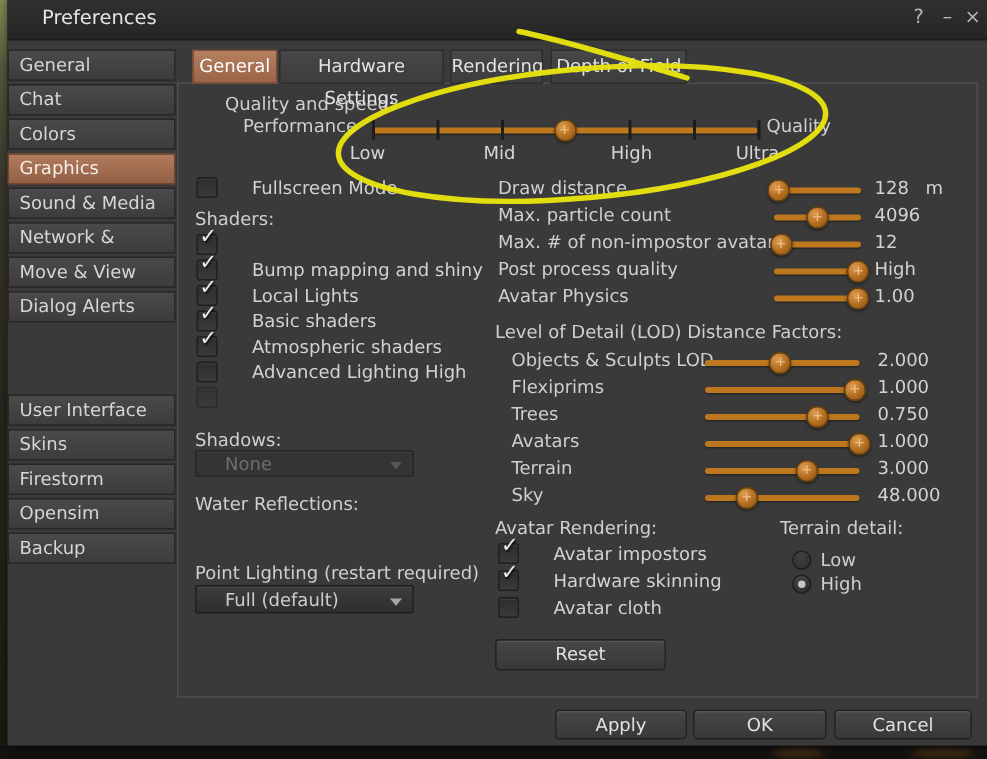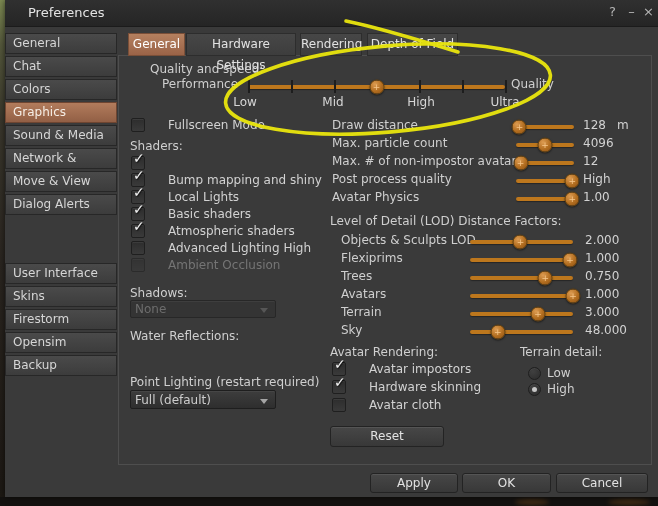--- a/index.html
+++ b/index.html
@@ -61,21 +61,21 @@
 
   .radio{position:absolute;width:11px;height:11px;border-radius:50%;cursor:pointer;z-index:2;
        background:radial-gradient(circle at 35% 30%,#404040,#2b2b2b);border:1px solid #1e1e1e;
        box-shadow:inset 0 1px 0 rgba(255,255,255,.06)}
   .radio.on::after{content:"";position:absolute;left:3px;top:3px;width:5px;height:5px;
        border-radius:50%;background:#c6c6c6}
 
   .dd{position:absolute;box-sizing:border-box;border-radius:2px;z-index:2;cursor:pointer;
        background:linear-gradient(#3d3d3d,#2e2e2e);border:1px solid #1e1e1e;
        box-shadow:inset 0 1px 0 rgba(255,255,255,.05);
-       color:#cdcdcd;font-size:12px;line-height:17px;padding-left:4px}
+       color:#cdcdcd;font-size:12px;line-height:17px;padding-left:19px}
   .dd .arr{position:absolute;right:7px;top:7px;width:0;height:0;
        border-left:4px solid transparent;border-right:4px solid transparent;border-top:5px solid #a5a5a5}
   .dd.disabled{color:#6d6d6d;background:#343434;border-color:#272727;cursor:default}
   .dd.disabled .arr{border-top-color:#565656}
 
   .btn{position:absolute;box-sizing:border-box;border-radius:3px;cursor:pointer;z-index:2;
        background:linear-gradient(#474747,#383838);border:1px solid #232323;
        box-shadow:inset 0 1px 0 rgba(255,255,255,.08);
        color:#e2e2e2;font-size:12px;text-align:center}
 
@@ -173,21 +173,20 @@
         <span class="tick">✓</span>
       </span>
     <span class="olbl">Atmospheric shaders</span>
   </div>
   <div class="optrow" style="left:126px;top:241px">
     <span class="cb"></span>
     <span class="olbl">Advanced Lighting High</span>
   </div>
   <div class="optrow disabled" style="left:126px;top:258px">
     <span class="cb"></span>
-    <span class="olbl">Ambient Occlusion</span>
   </div>
 
   <span class="lbl" style="left:125px;top:286px">Shadows:</span>
   <div class="dd disabled" style="left:125px;top:300px;width:146px;height:18px">
     <span>None</span>
     <span class="arr"></span>
   </div>
 
   <span class="lbl" style="left:125px;top:329px">Water Reflections:</span>
 

